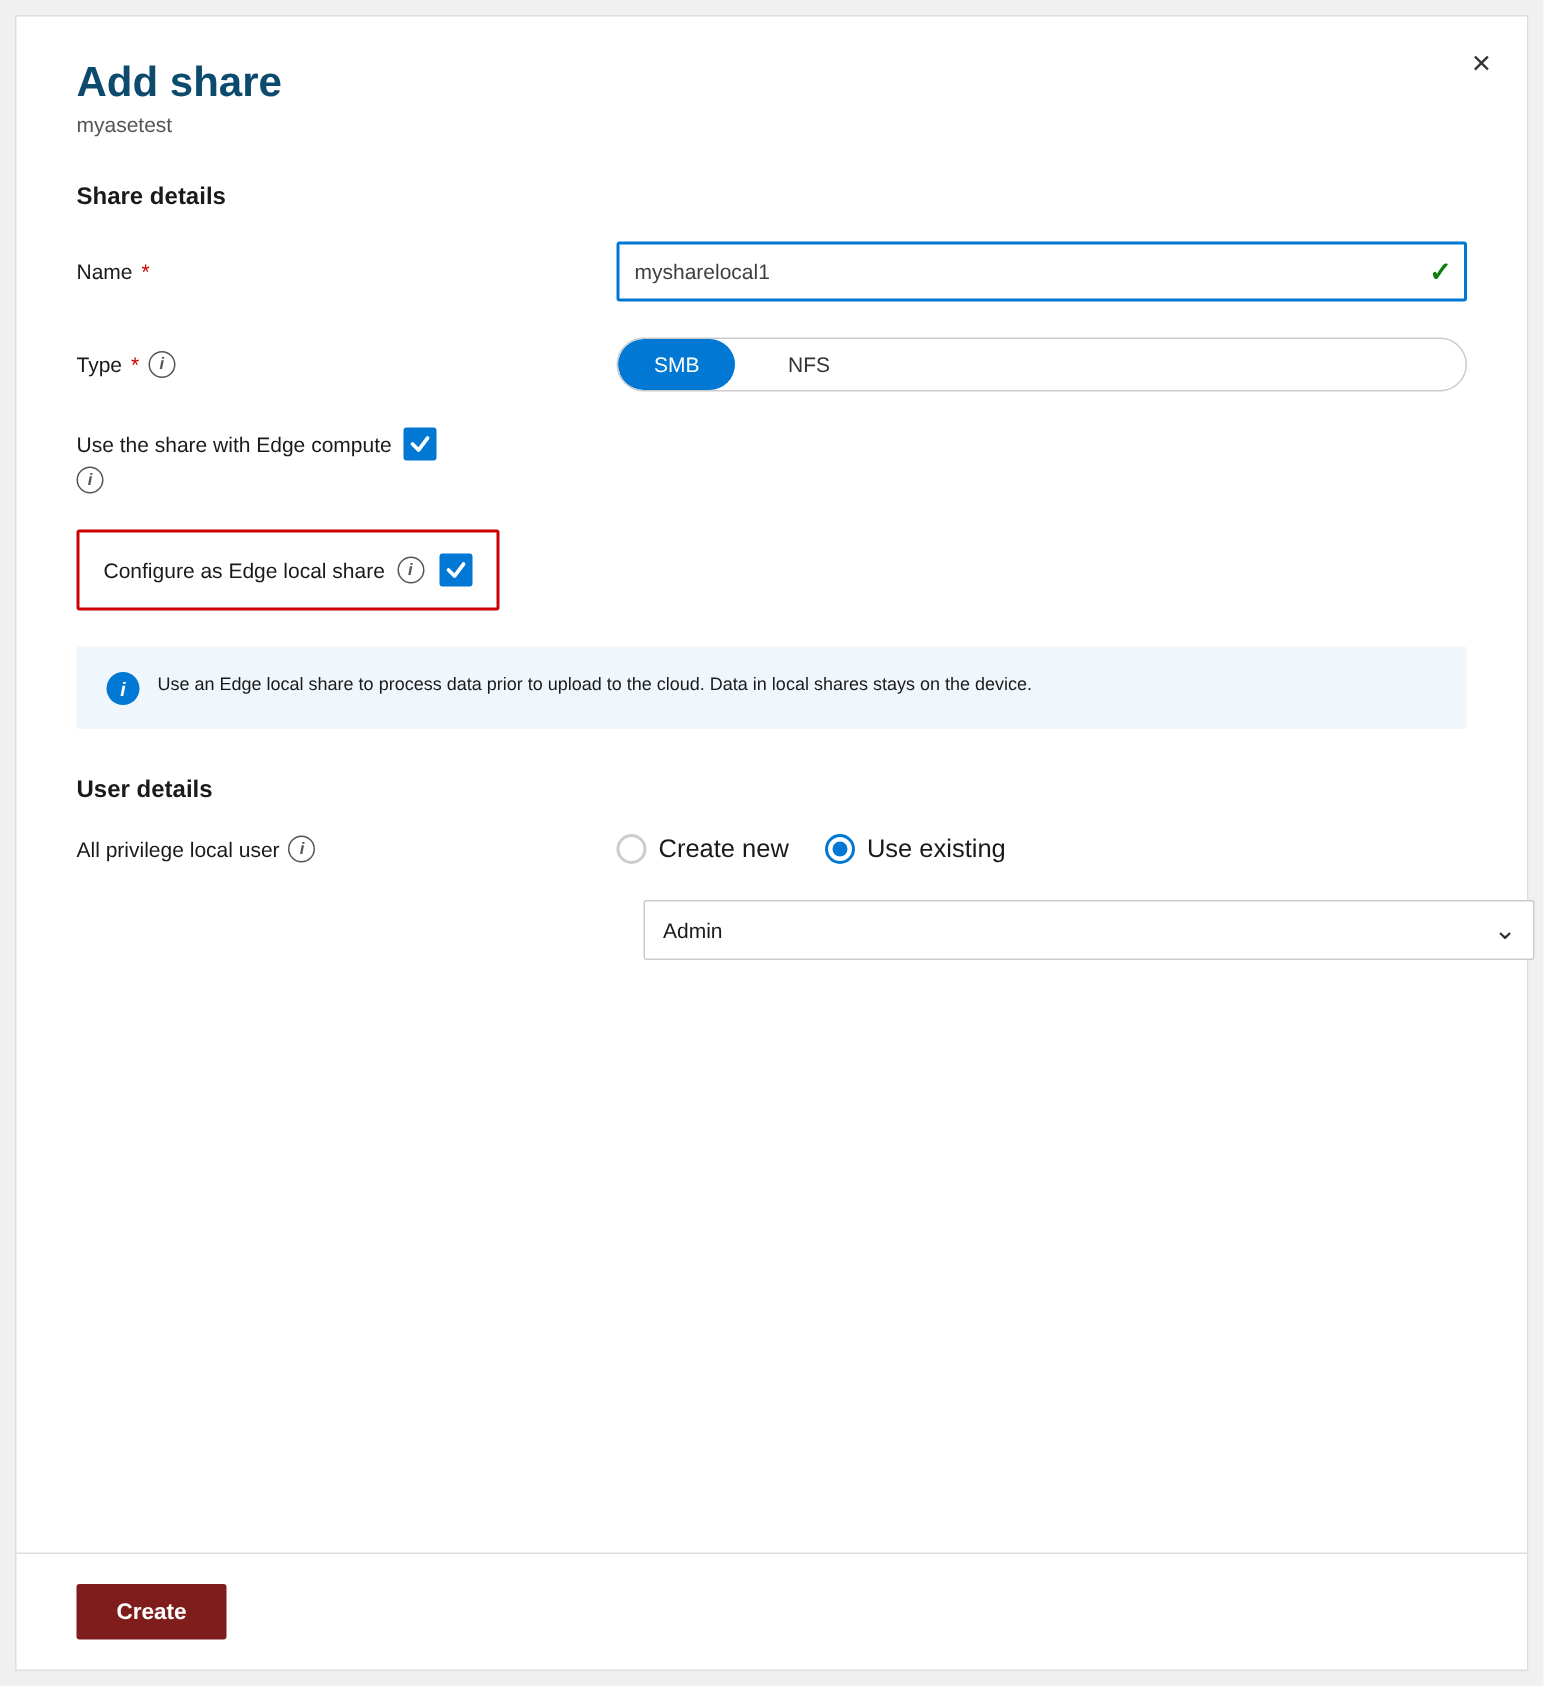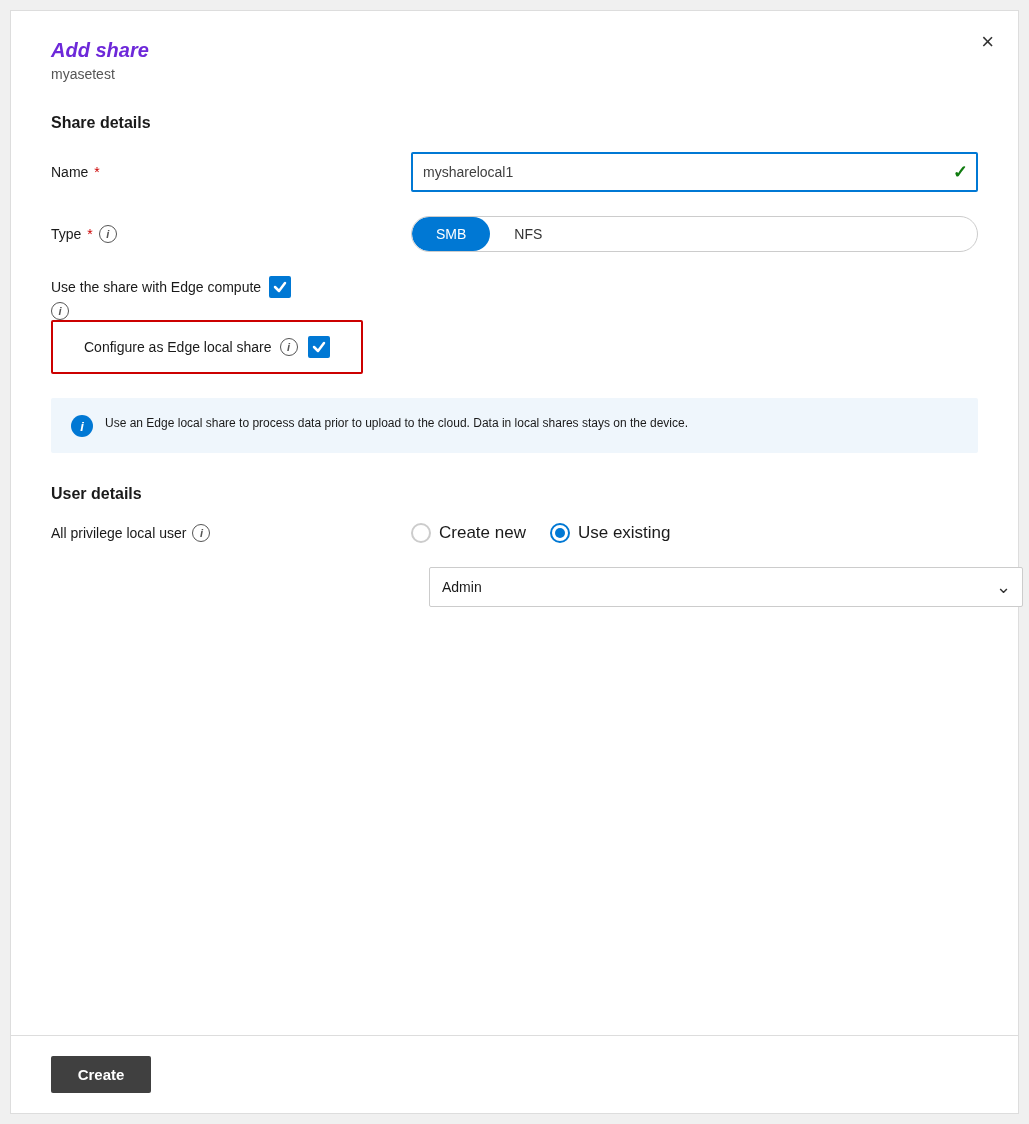--- a/index.html
+++ b/index.html
@@ -22,25 +22,24 @@
     }
     .dialog-body {
       flex: 1;
       padding: 28px 40px 20px 40px;
     }
     .dialog-footer {
       border-top: 1px solid #ddd;
       padding: 20px 40px;
     }
     .dialog-title {
-      font-size: 20px;
+      font-size: 28px;
       font-weight: 600;
-      color: #6d28d9;
+      color: #0c4a6e;
       margin-bottom: 4px;
-      font-style: italic;
     }
     .dialog-subtitle {
       font-size: 14px;
       color: #555;
       margin-bottom: 32px;
     }
     .close-btn {
       position: absolute;
       top: 20px;
       right: 24px;
@@ -116,20 +115,21 @@
       font-weight: bold;
     }
     .toggle-group {
       display: flex;
       align-items: center;
       background: #fff;
       border: 1px solid #ccc;
       border-radius: 20px;
       overflow: hidden;
       height: 36px;
+      gap: 11px;
     }
     .toggle-option {
       padding: 0 24px;
       font-size: 14px;
       height: 100%;
       display: flex;
       align-items: center;
       cursor: pointer;
       color: #333;
     }
@@ -160,21 +160,21 @@
       stroke-linejoin: round;
     }
     .edge-local-section {
       margin-bottom: 24px;
     }
     .edge-local-row {
       display: flex;
       align-items: center;
       gap: 10px;
       border: 2px solid #c00;
-      padding: 14px 31px;
+      padding: 14px 16px;
       width: fit-content;
       border-radius: 2px;
     }
     .edge-local-label {
       font-size: 14px;
       color: #1a1a1a;
       display: flex;
       align-items: center;
       gap: 8px;
     }
@@ -267,33 +267,34 @@
     .dropdown-arrow {
       position: absolute;
       right: 12px;
       top: 50%;
       transform: translateY(-50%);
       pointer-events: none;
       font-size: 18px;
       color: #333;
     }
     .create-btn {
-      background: #404040;
+      background: #7f1d1d;
       color: #fff;
       border: none;
       border-radius: 2px;
       padding: 10px 24px;
       font-size: 15px;
       font-weight: 600;
       cursor: pointer;
       min-width: 100px;
     }
     .use-edge-row {
       display: flex;
       align-items: center;
+      margin-bottom: 24px;
       gap: 0;
     }
     .use-edge-label-col {
       width: 360px;
       flex-shrink: 0;
     }
     .use-edge-label {
       font-size: 14px;
       color: #1a1a1a;
       display: flex;

